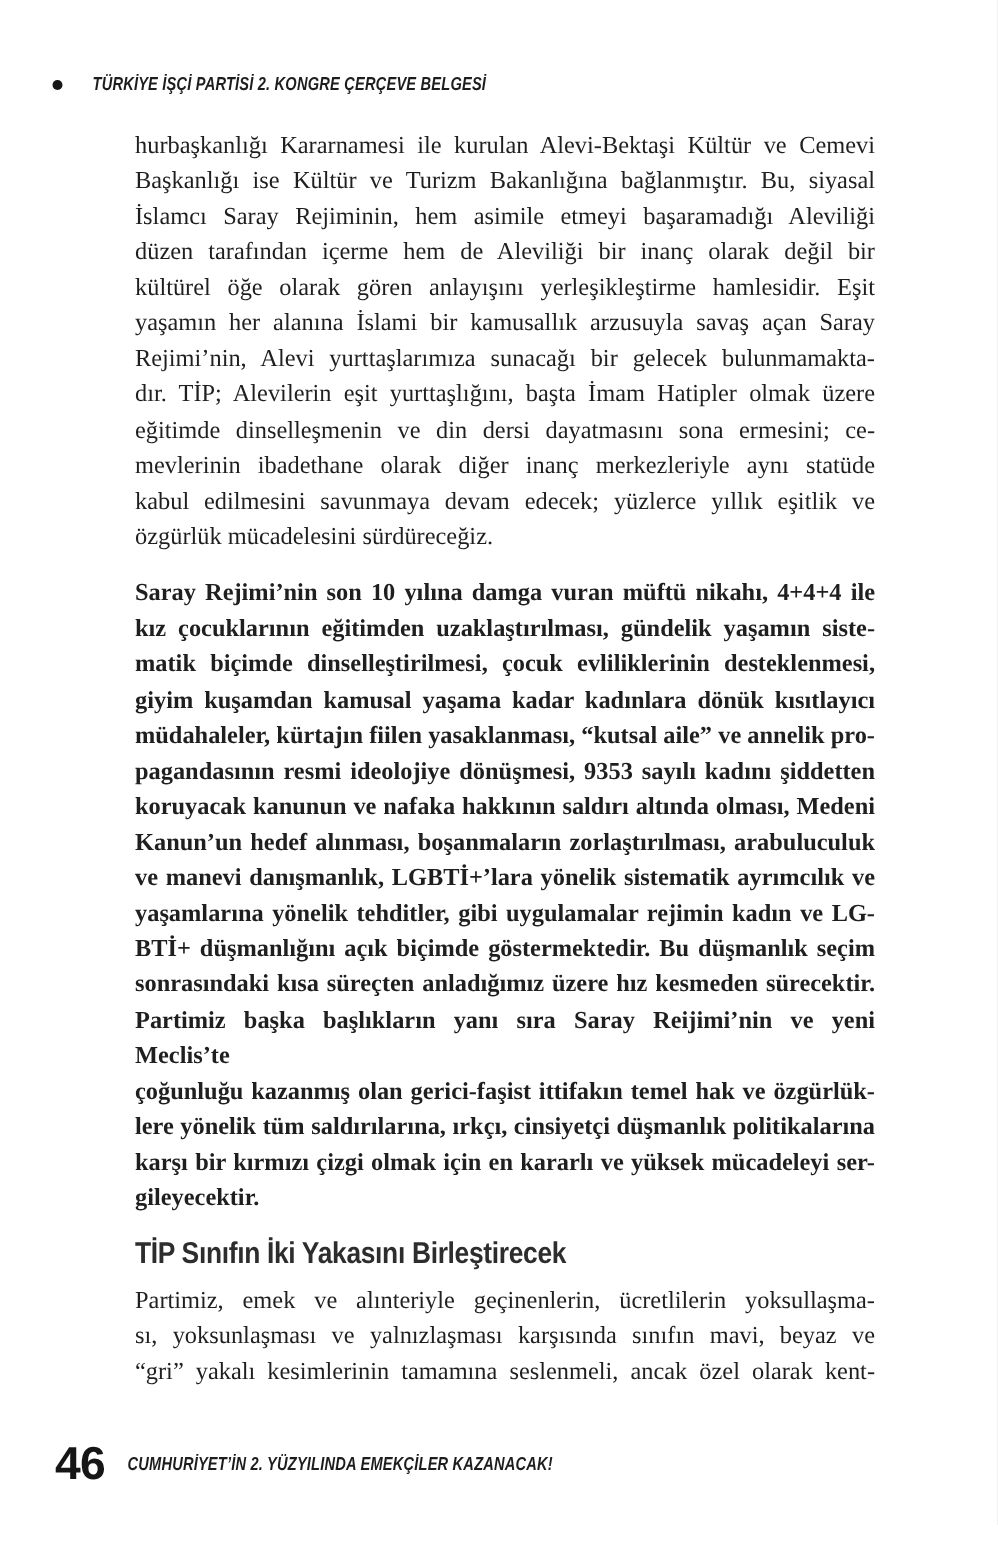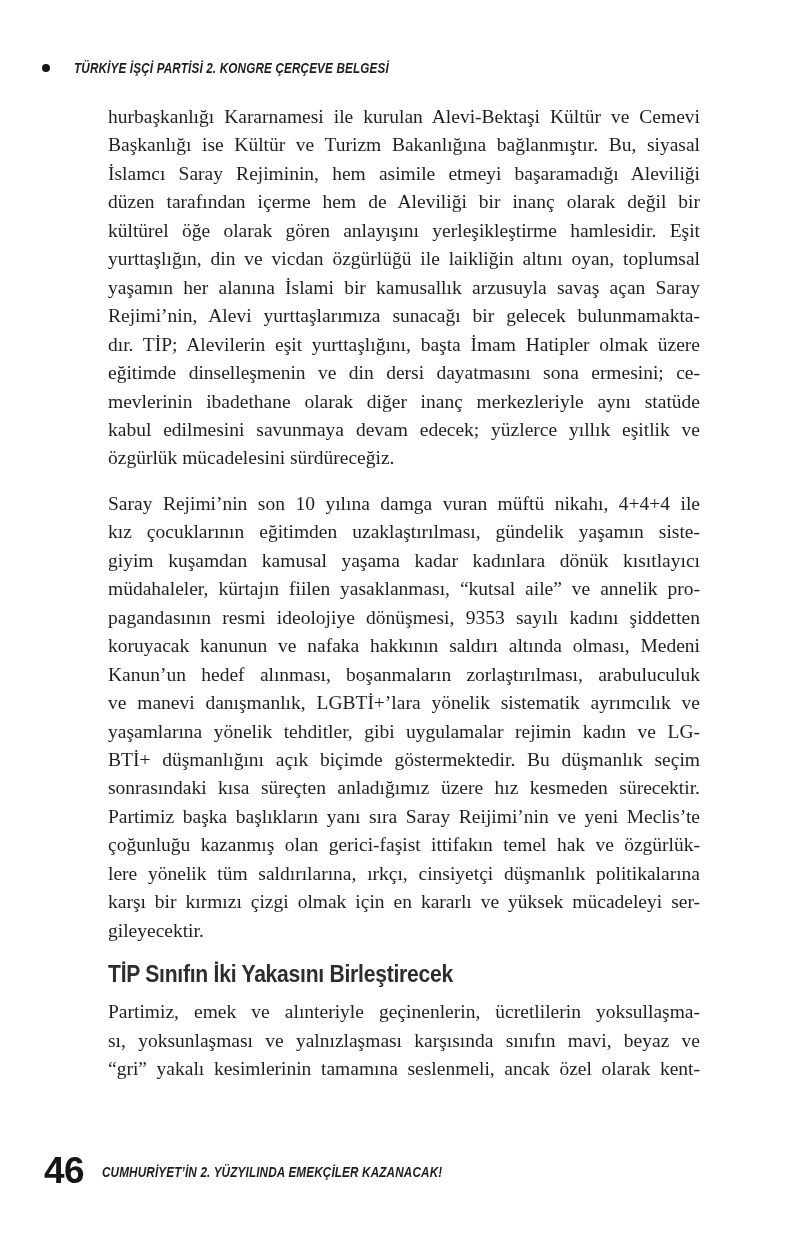--- a/index.html
+++ b/index.html
@@ -49,21 +49,21 @@
     position: absolute;
     left: 108px;
     top: 103px;
     width: 592px;
   }
   .para {
     font-size: 19.5px;
     line-height: 28.45px;
     color: #1f1f1f;
   }
-  .para + .para { margin-top: 17px; }
+  .para + .para { margin-top: 17px; font-weight: bold; }
   .line {
     text-align: justify;
     text-align-last: justify;
     text-justify: inter-word;
   }
   .line.last {
     text-align: left;
     text-align-last: left;
   }
 
@@ -112,33 +112,33 @@
   </div>
 
   <div class="content">
 
     <div class="para">
         <div class="line">hurbaşkanlığı Kararnamesi ile kurulan Alevi-Bektaşi Kültür ve Cemevi</div>
         <div class="line">Başkanlığı ise Kültür ve Turizm Bakanlığına bağlanmıştır. Bu, siyasal</div>
         <div class="line">İslamcı Saray Rejiminin, hem asimile etmeyi başaramadığı Aleviliği</div>
         <div class="line">düzen tarafından içerme hem de Aleviliği bir inanç olarak değil bir</div>
         <div class="line">kültürel öğe olarak gören anlayışını yerleşikleştirme hamlesidir. Eşit</div>
-        <div class="line">yurttaşlığın, din ve vicdan özgürlüğü ile laikliğin altını oyan, toplumsal</div>
         <div class="line">yaşamın her alanına İslami bir kamusallık arzusuyla savaş açan Saray</div>
         <div class="line">Rejimi’nin, Alevi yurttaşlarımıza sunacağı bir gelecek bulunmamakta-</div>
         <div class="line">dır.  TİP; Alevilerin eşit yurttaşlığını, başta İmam Hatipler olmak üzere</div>
         <div class="line">eğitimde dinselleşmenin ve din dersi dayatmasını sona ermesini; ce-</div>
         <div class="line">mevlerinin ibadethane olarak diğer inanç merkezleriyle aynı statüde</div>
         <div class="line">kabul edilmesini savunmaya devam edecek; yüzlerce yıllık eşitlik ve</div>
         <div class="line last">özgürlük mücadelesini sürdüreceğiz.</div>
       </div>
 
     <div class="para">
         <div class="line">Saray Rejimi’nin son 10 yılına damga vuran müftü nikahı, 4+4+4 ile</div>
         <div class="line">kız çocuklarının eğitimden uzaklaştırılması, gündelik yaşamın siste-</div>
+        <div class="line">matik biçimde dinselleştirilmesi, çocuk evliliklerinin desteklenmesi,</div>
         <div class="line">giyim kuşamdan kamusal yaşama kadar kadınlara dönük kısıtlayıcı</div>
         <div class="line">müdahaleler, kürtajın fiilen yasaklanması, “kutsal aile” ve annelik pro-</div>
         <div class="line">pagandasının resmi ideolojiye dönüşmesi, 9353 sayılı kadını şiddetten</div>
         <div class="line">koruyacak kanunun ve nafaka hakkının saldırı altında olması, Medeni</div>
         <div class="line">Kanun’un hedef alınması, boşanmaların zorlaştırılması, arabuluculuk</div>
         <div class="line">ve manevi danışmanlık, LGBTİ+’lara yönelik sistematik ayrımcılık ve</div>
         <div class="line">yaşamlarına yönelik tehditler, gibi uygulamalar rejimin kadın ve LG-</div>
         <div class="line">BTİ+ düşmanlığını açık biçimde göstermektedir. Bu düşmanlık seçim</div>
         <div class="line">sonrasındaki kısa süreçten anladığımız üzere hız kesmeden sürecektir.</div>
         <div class="line">Partimiz başka başlıkların yanı sıra Saray Reijimi’nin ve yeni Meclis’te</div>

